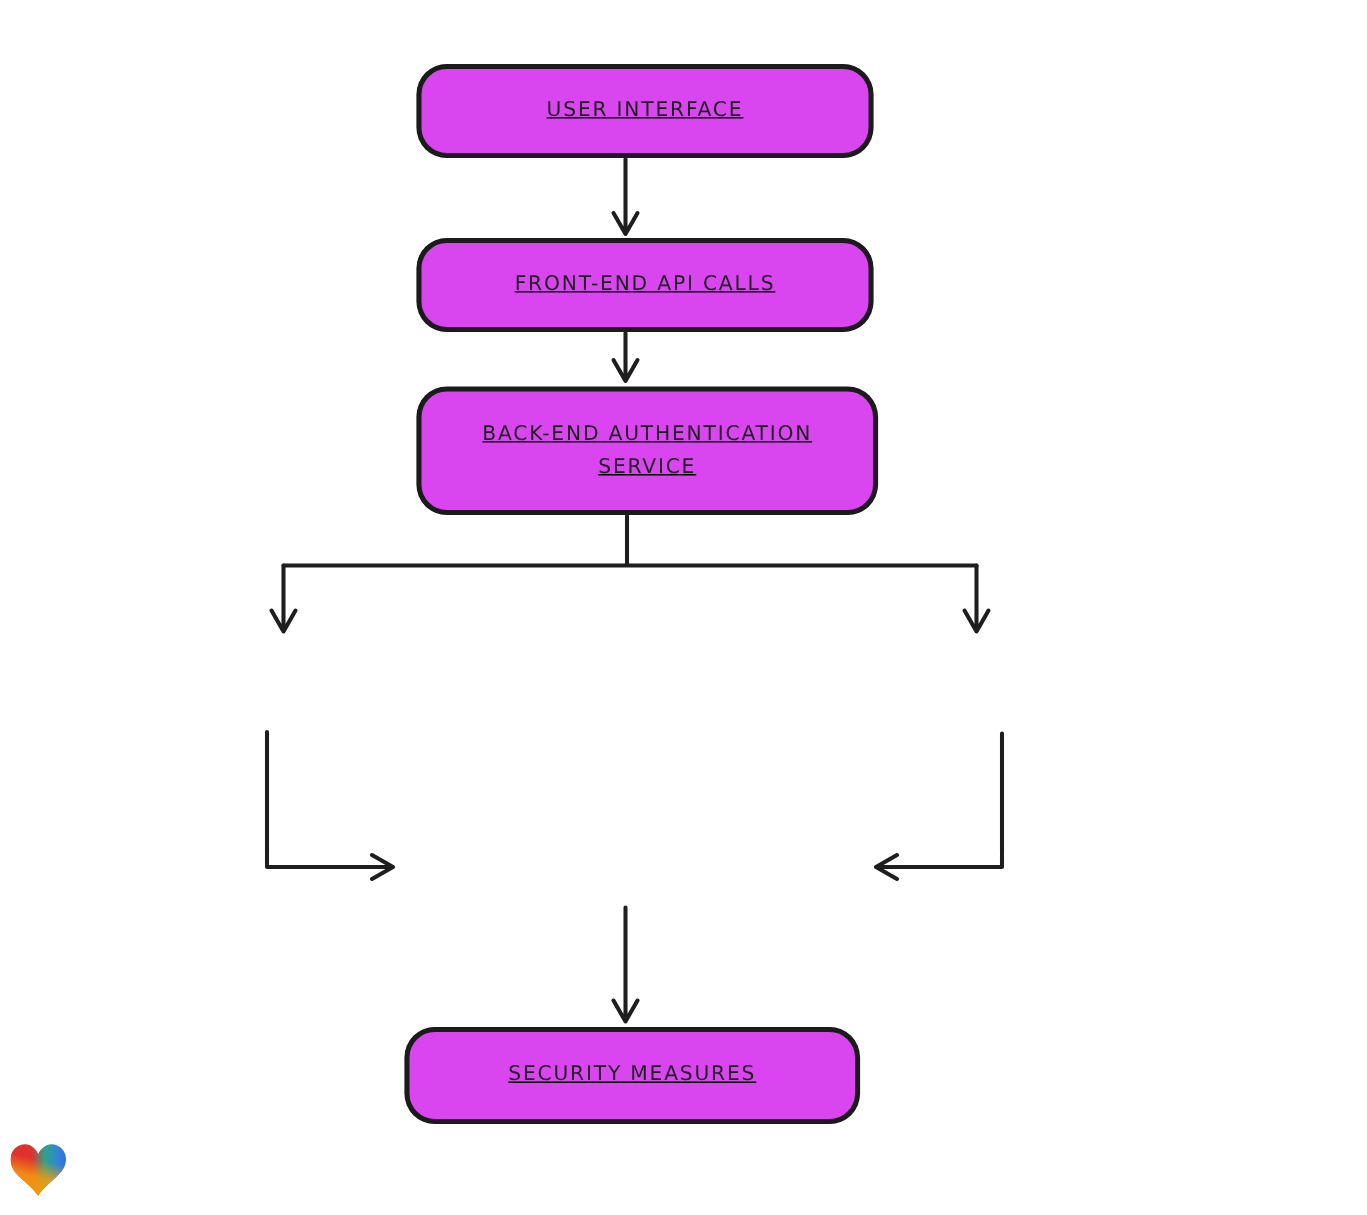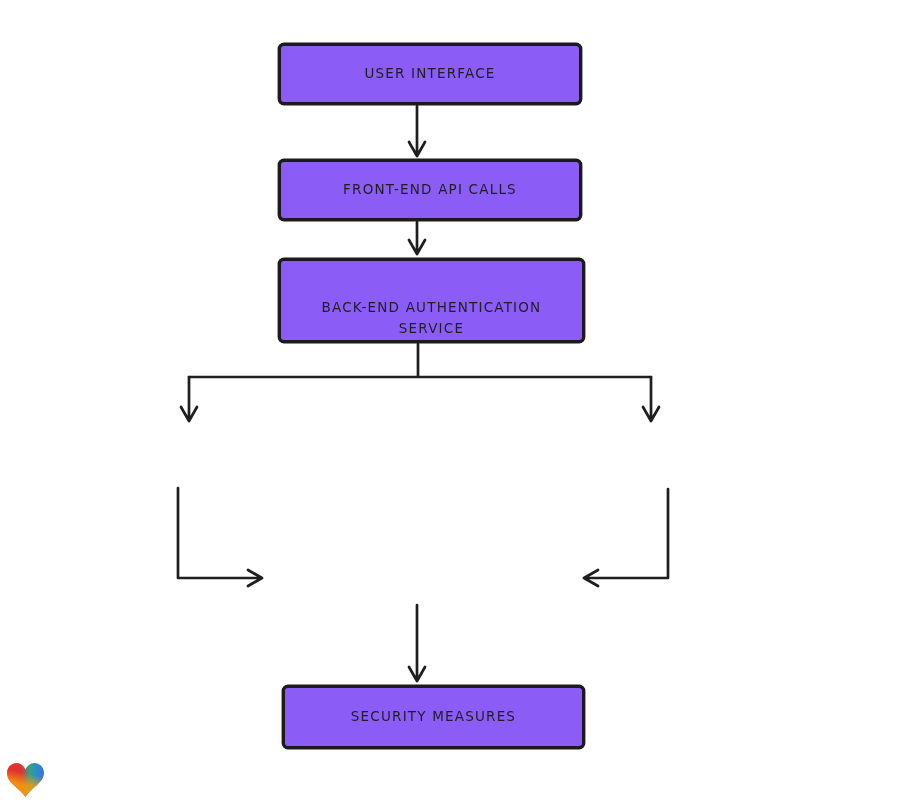--- a/index.html
+++ b/index.html
@@ -23,45 +23,46 @@
   .edges-layer path {
     stroke: #1e1e1e;
     stroke-width: 2.7;
     fill: none;
     stroke-linecap: round;
     stroke-linejoin: round;
   }
 
   .node {
     position: absolute;
-    background: #8b5cf6;
+    background: #d946ef;
     border: 3px solid #1b1b1b;
-    border-radius: 6px;
+    border-radius: 20px;
     display: flex;
     align-items: center;
     justify-content: center;
     text-align: center;
     box-shadow: 0 0 0 0.4px #1b1b1b;
+    text-decoration: underline;
   }
   .node .label {
     font-size: 13.5px;
     letter-spacing: 1.2px;
     color: #1f1f1f;
     white-space: pre-line;
     line-height: 1.6;
     padding: 0 10px;
   }
 
   .n1 { left: 278px; top: 43px;  width: 304px; height: 62px; }
   .n2 { left: 278px; top: 159px; width: 304px; height: 62px; }
-  .n3 { left: 278px; top: 258px; width: 307px; height: 85px; align-items: flex-end; }
+  .n3 { left: 278px; top: 258px; width: 307px; height: 85px; }
   .n4 { left: 67px;  top: 425px; width: 305px; height: 62px; }
   .n5 { left: 452px; top: 425px; width: 306px; height: 63px; }
   .n6 { left: 267px; top: 542px; width: 306px; height: 62px; }
-  .n7 { left: 270px; top: 685px; width: 303px; height: 64px; margin-left: 12px; }
+  .n7 { left: 270px; top: 685px; width: 303px; height: 64px; }
 
   .brand-logo {
     position: absolute;
     left: 7px;
     top: 762px;
     width: 37px;
     height: 36px;
   }
 </style>
 </head>

